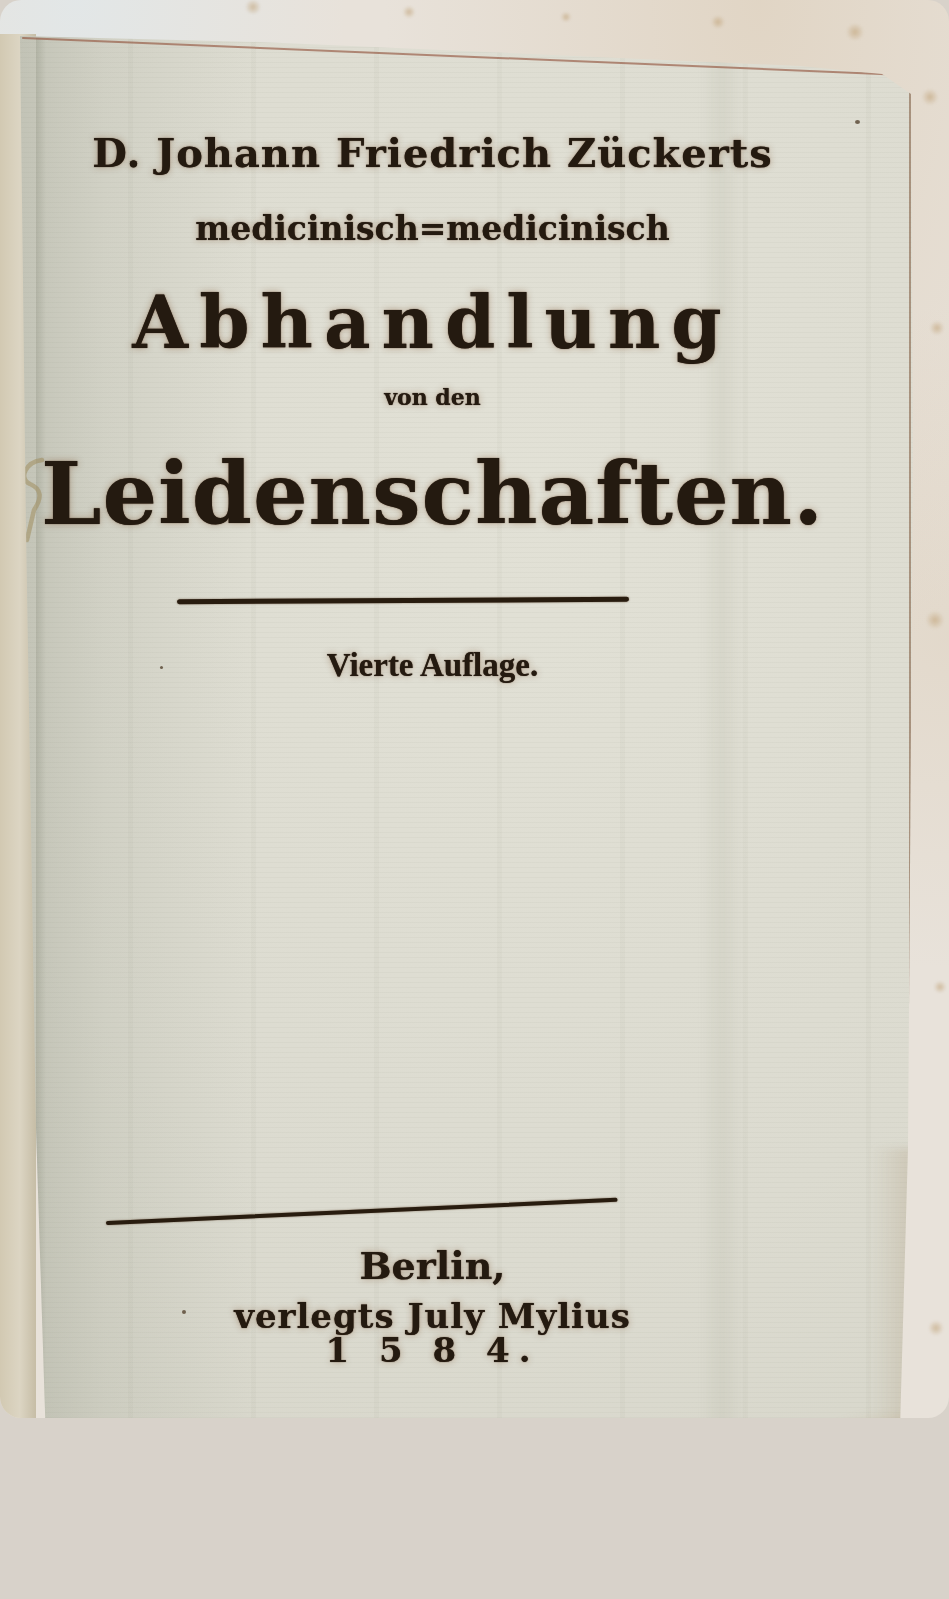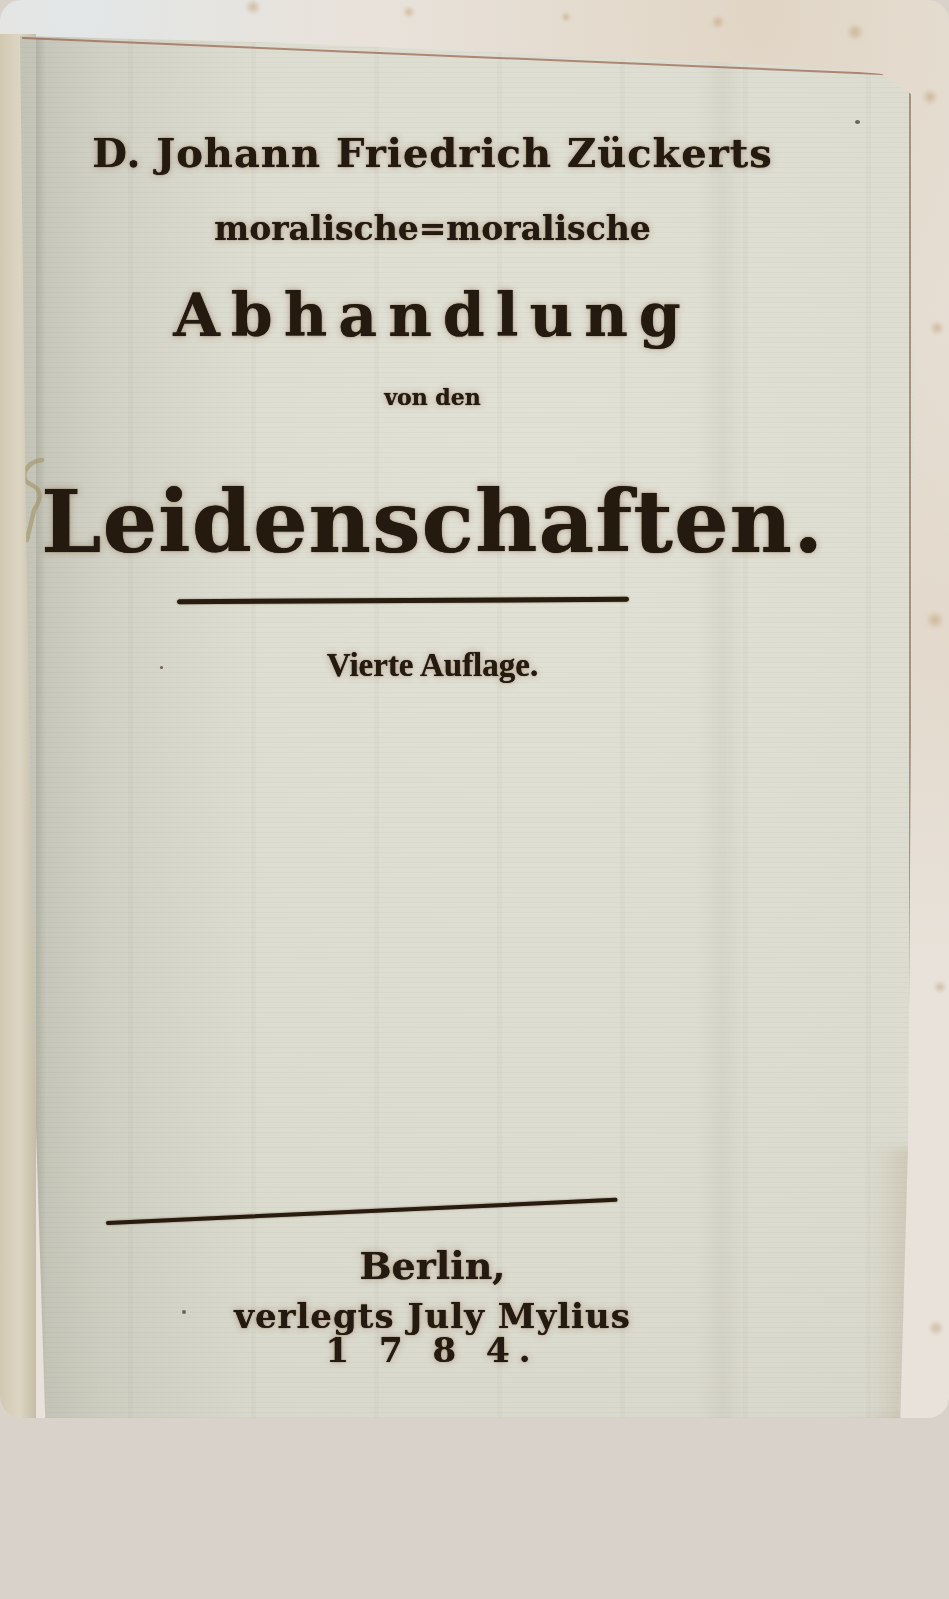--- a/index.html
+++ b/index.html
@@ -63,23 +63,23 @@
   
   .content{position:absolute;left:0;top:0;width:845px;}
   .tline{
     position:absolute;width:100%;text-align:center;
     color:#241a10;font-weight:bold;line-height:1.25;
     text-shadow:0 0 1px rgba(40,20,5,.9), 0 0 7px rgba(110,60,20,.38);
     white-space:nowrap;
   }
   .author{top:100px;font-size:40px;letter-spacing:1px;}
   .genre{top:180px;font-size:33px;}
-  .titleword{top:250px;font-size:60px;letter-spacing:11px;}
+  .titleword{top:250px;font-size:72px;letter-spacing:11px;}
   .connector{top:356px;font-size:22px;font-weight:bold;}
-  .maintitle{top:412px;font-size:86px;letter-spacing:1px;margin-top:28px;}
+  .maintitle{top:412px;font-size:86px;letter-spacing:1px;}
   .edition{top:617px;font-size:33px;font-family:Liberation Serif, serif;}
   .place{top:1214px;font-size:38px;}
   .publisher{top:1267px;font-size:34px;letter-spacing:1px;}
   .year{top:1301px;font-size:34px;letter-spacing:9px;}
   .rule{position:absolute;background:#281c0f;border-radius:3px;box-shadow:0 0 2px rgba(70,40,15,.6);}
   .rule-top{left:167px;top:570px;width:452px;height:5px;transform:rotate(-.3deg);}
   .rule-bottom{left:96px;top:1193px;width:512px;height:3.5px;transform:rotate(-2.6deg);transform-origin:left center;}
   
   .fox{position:absolute;border-radius:50%;background:radial-gradient(circle, rgba(188,156,110,.55), rgba(188,156,110,0) 70%);filter:blur(1px);}
   .speck{position:absolute;border-radius:50%;background:#4c3a26;opacity:.75;}
@@ -119,30 +119,30 @@
     <div class="speck" style="left:172px;top:1282px;width:4px;height:4px;"></div>
     <div class="speck" style="left:845px;top:92px;width:5px;height:4px;"></div>
     <div class="speck" style="left:150px;top:638px;width:3px;height:3px;"></div>
 
     <svg class="handwritten" width="40" height="100" viewBox="0 0 40 100">
       <path d="M30 8 C14 10 6 26 18 32 C30 37 30 46 22 58 L15 88" fill="none" stroke="#a08e60" stroke-width="4.5" stroke-linecap="round"></path>
     </svg>
 
     <div class="content">
       <div class="tline author">D. Johann Friedrich Zückerts</div>
-      <div class="tline genre">moralische=moralische</div>
+      <div class="tline genre">medicinisch=medicinisch</div>
       <div class="tline titleword">Abhandlung</div>
       <div class="tline connector">von den</div>
       <div class="tline maintitle">Leidenschaften.</div>
       <div class="rule rule-top"></div>
       <div class="tline edition">Vierte Auflage.</div>
       <div class="rule rule-bottom"></div>
       <div class="tline place">Berlin,</div>
       <div class="tline publisher">verlegts July Mylius</div>
-      <div class="tline year">1 7 8 4.</div>
+      <div class="tline year">1 5 8 4.</div>
     </div>
 
     <div class="edge-line edge-top"></div>
     <div class="edge-line edge-right"></div>
     <div class="edge-line edge-bottom"></div>
   </div>
 
 </div>
 
 </body></html>

